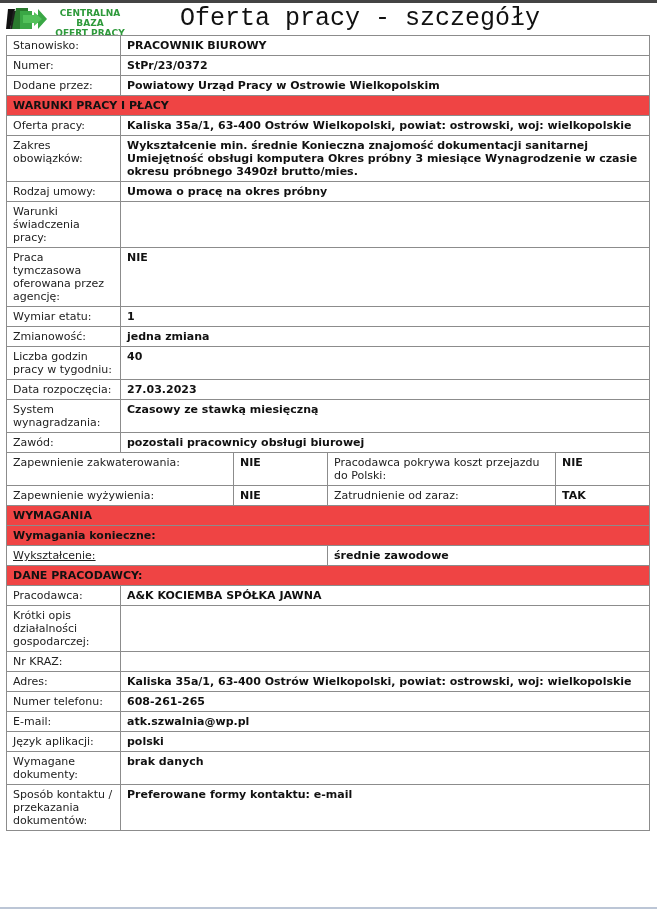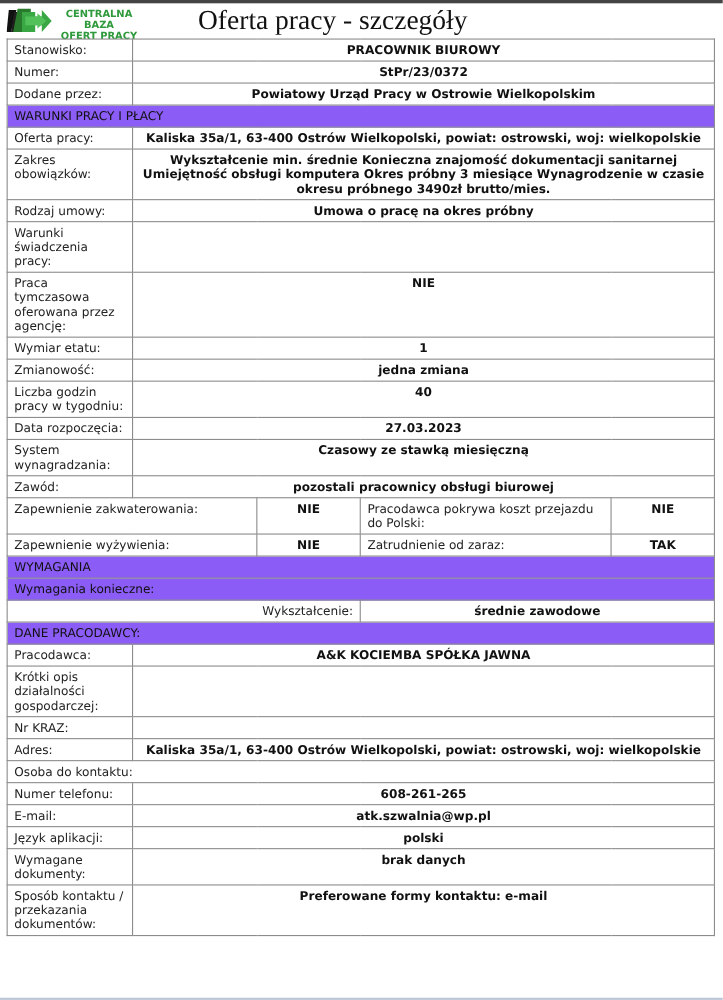--- a/index.html
+++ b/index.html
@@ -2,28 +2,28 @@
 <html><head>
 <meta charset="utf-8">
 <style>
   html, body { margin: 0; padding: 0; background: #ffffff; }
   body { width: 657px; height: 909px; overflow: hidden; position: relative; font-family: "DejaVu Sans", sans-serif; color: #111; }
   .topbar { position: absolute; left: 0; top: 0; width: 657px; height: 3px; background: #444; }
   .header { position: absolute; left: 0; top: 3px; width: 657px; height: 31px; }
   .logo { position: absolute; left: 6px; top: 2px; width: 120px; height: 28px; }
   .logo svg { position: absolute; left: 0; top: 0; }
   .logo-text { position: absolute; left: 44px; top: 3px; width: 80px; text-align: center; color: #2e9a3b; font-weight: bold; font-size: 9px; line-height: 10px; font-family: "DejaVu Sans", sans-serif; }
-  .page-title { position: absolute; left: 180px; top: 0px; font-size: 25px; line-height: 31px; color: #111; font-family: Liberation Serif, serif; }
+  .page-title { position: absolute; left: 180px; top: 0px; font-size: 25px; line-height: 31px; color: #111; font-family: Liberation Mono, monospace; }
 
   table.doc { position: absolute; left: 6px; top: 35px; width: 643px; border-collapse: collapse; table-layout: fixed; font-size: 11px; line-height: 13px; }
   table.doc td { border: 1px solid #8c8c8c; padding: 3px 6px 3px 6px; vertical-align: top; }
   table.doc td.lbl { color: #222; }
-  table.doc td.val { font-weight: bold; color: #111; text-align: center; }
-  table.doc tr.sec td { background: #8b5cf6; font-weight: normal; padding: 3px 6px; }
-  .center { text-align: right; }
+  table.doc td.val { font-weight: bold; color: #111; }
+  table.doc tr.sec td { background: #ef4444; font-weight: bold; padding: 3px 6px; }
+  .center { text-align: left; text-decoration: underline; }
   .bottombar { position: absolute; left: 0; top: 907px; width: 657px; height: 2px; background: #bcc6d6; }
 </style>
 </head>
 <body>
 
 <div class="topbar"></div>
 
 <div class="header">
   <div class="logo">
     <svg width="42" height="28" viewBox="0 0 42 28">
@@ -148,23 +148,20 @@
   </tr>
   <tr>
     <td class="lbl">Nr KRAZ:</td>
     <td class="val" colspan="4"></td>
   </tr>
   <tr>
     <td class="lbl">Adres:</td>
     <td class="val" colspan="4">Kaliska 35a/1, 63-400 Ostrów Wielkopolski, powiat: ostrowski, woj: wielkopolskie</td>
   </tr>
   <tr>
-    <td class="lbl" colspan="5">Osoba do kontaktu:</td>
-  </tr>
-  <tr>
     <td class="lbl">Numer telefonu:</td>
     <td class="val" colspan="4">608-261-265</td>
   </tr>
   <tr>
     <td class="lbl">E-mail:</td>
     <td class="val" colspan="4">atk.szwalnia@wp.pl</td>
   </tr>
   <tr>
     <td class="lbl">Język aplikacji:</td>
     <td class="val" colspan="4">polski</td>

